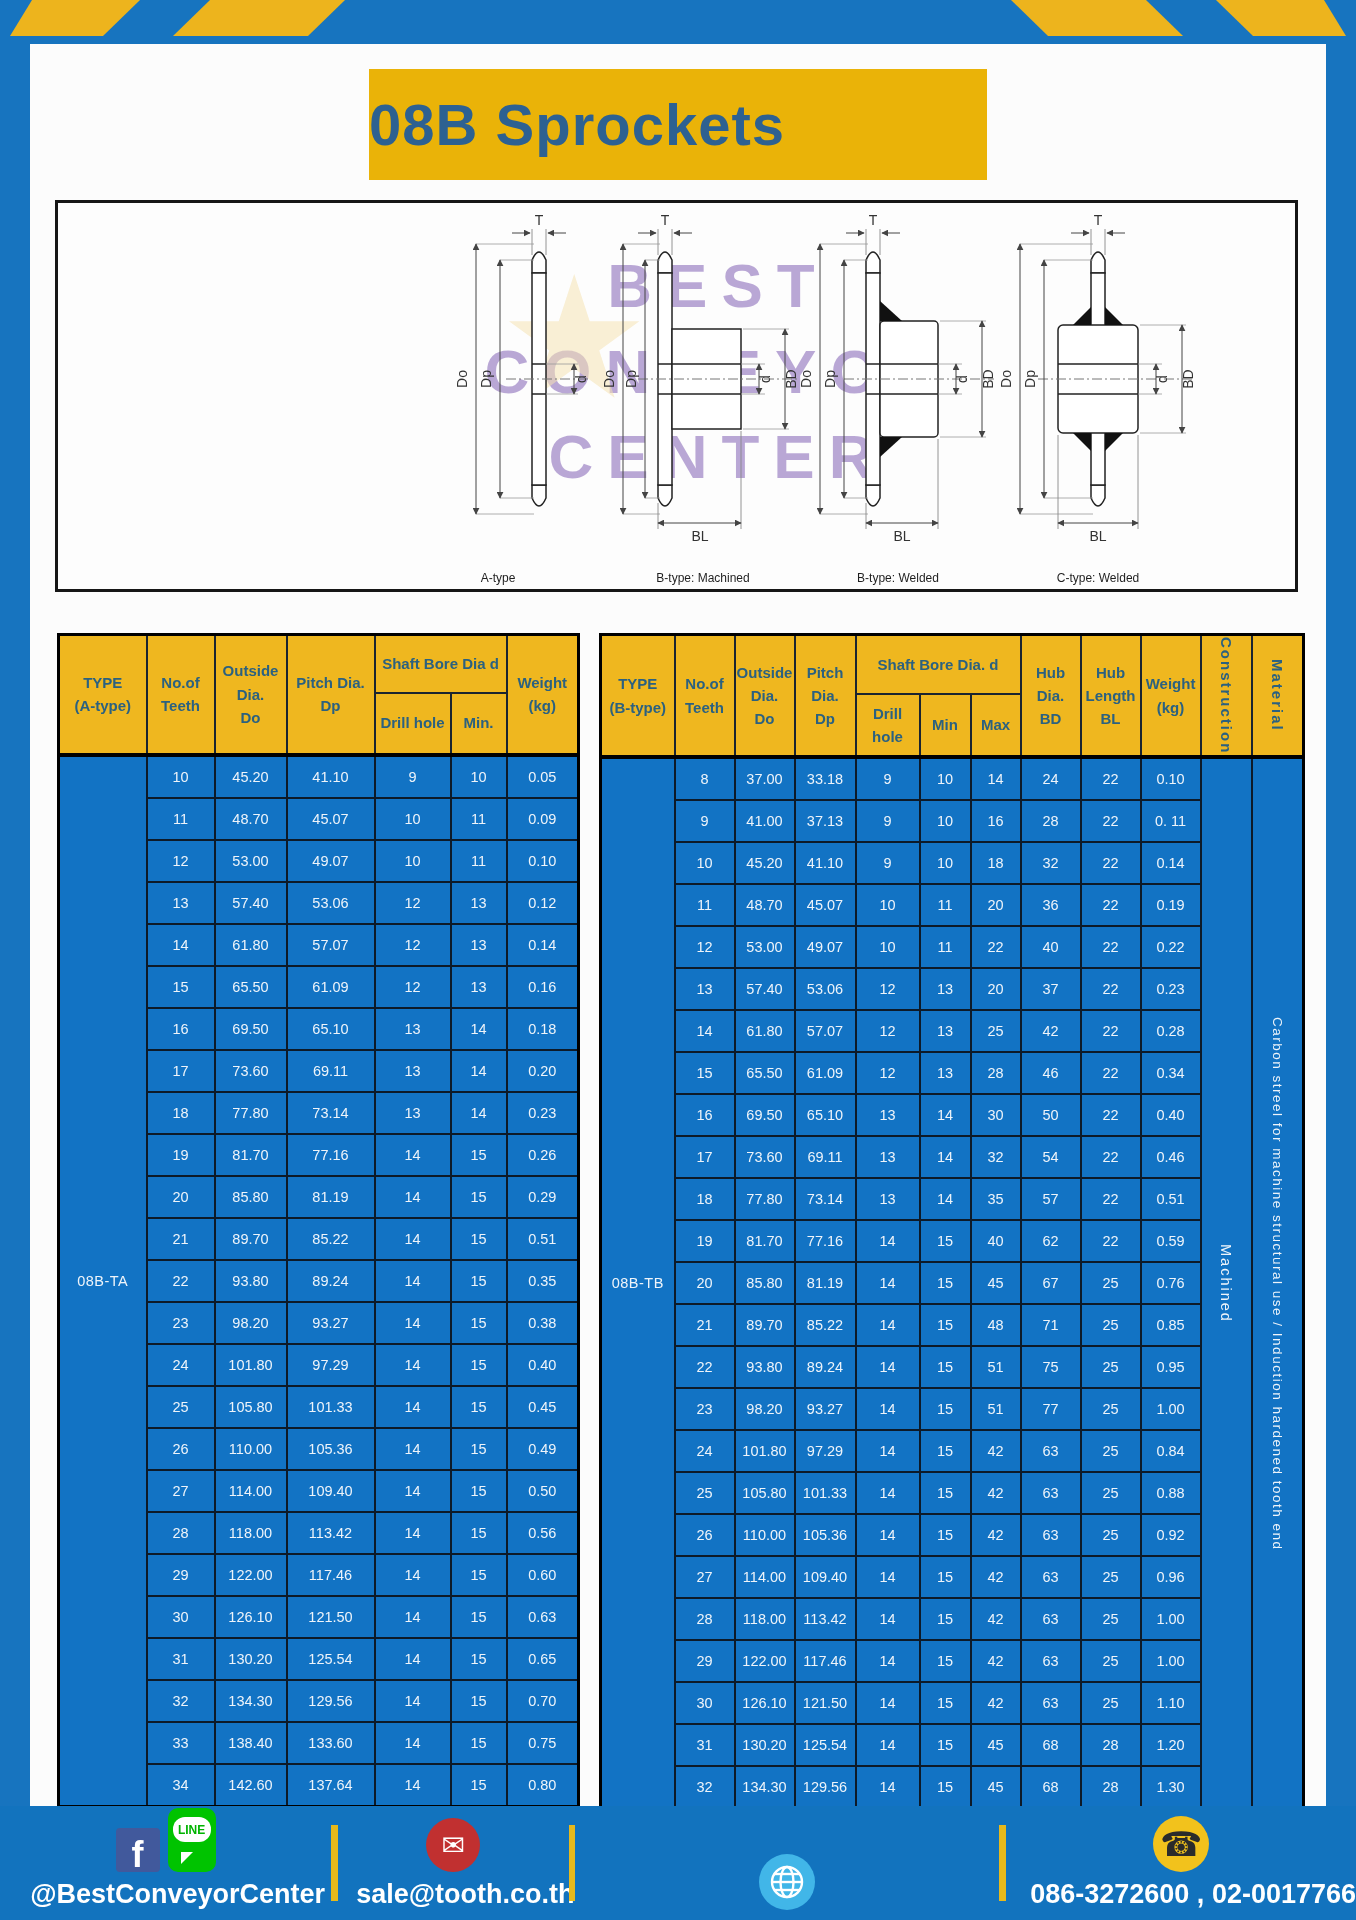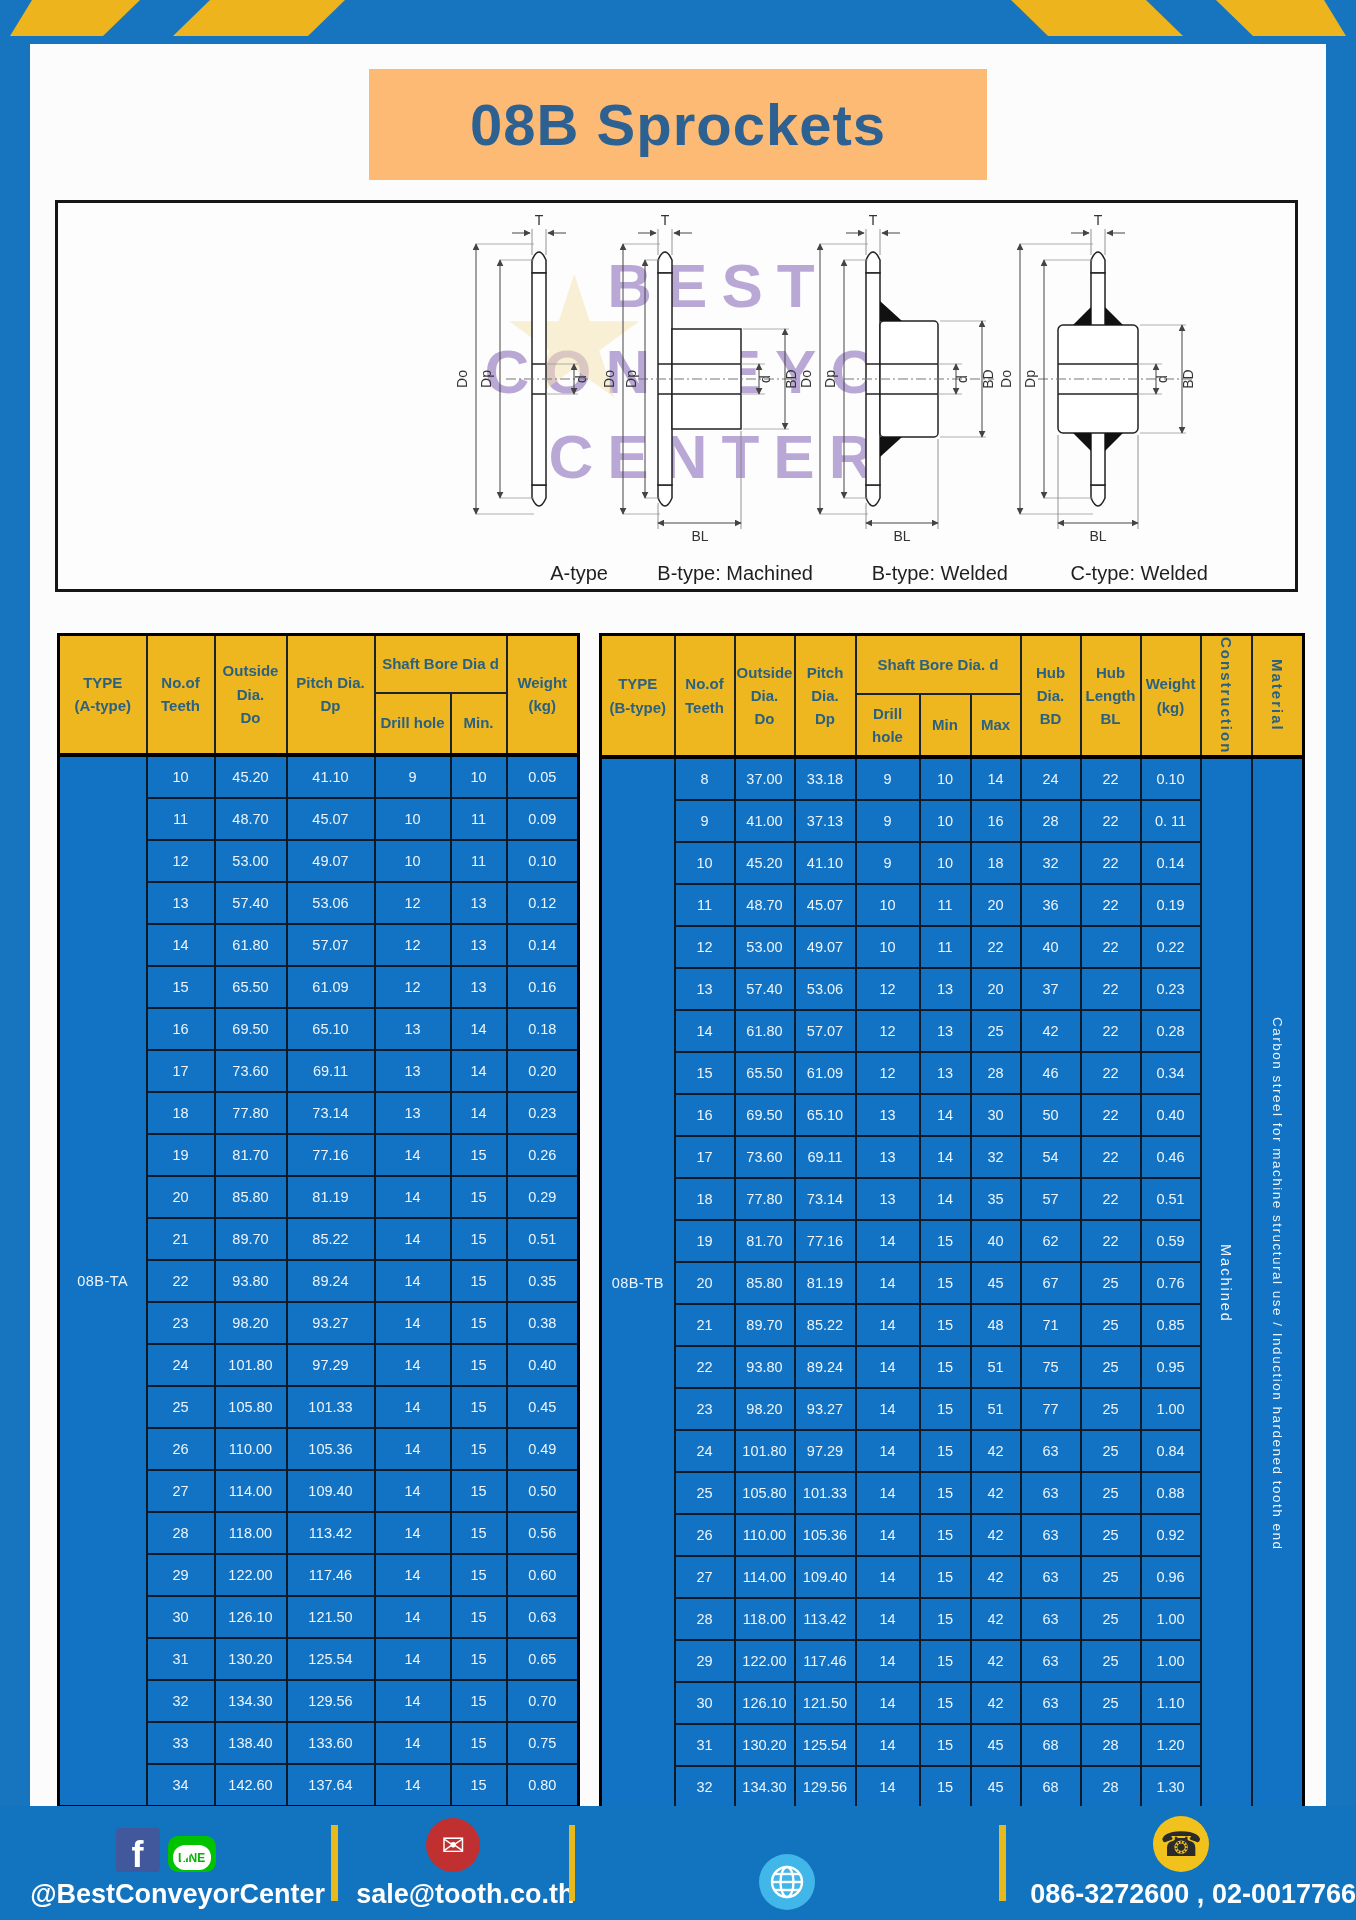--- a/index.html
+++ b/index.html
@@ -1,32 +1,32 @@
 <!DOCTYPE html>
 <html><head>
 <meta charset="utf-8">
 <style>
   html,body{margin:0;padding:0;background:#666;}
   .page{position:relative;width:1356px;height:1920px;background:#1774bf;font-family:"Liberation Sans",sans-serif;overflow:hidden;margin:0 auto;}
   .band{position:absolute;top:0;left:0;width:1356px;height:44px;}
   .content{position:absolute;left:30px;top:44px;width:1296px;height:1762px;background:#fcfcfc;}
 
-  .title-box{position:absolute;left:339px;top:25px;width:618px;height:111px;background:#fdba74;display:flex;align-items:center;justify-content:center;}
+  .title-box{position:absolute;left:339px;top:25px;width:618px;height:111px;background:#eab308;display:flex;align-items:center;justify-content:flex-start;}
   .title-box .t{font-size:58px;font-weight:bold;color:#2d6191;letter-spacing:1px;}
 
   .panel{position:absolute;left:25px;top:156px;width:1243px;height:392px;background:#fdfdfd;border:3px solid #161616;box-sizing:border-box;}
   .specs{position:absolute;left:42px;top:118px;}
   .specs div{font-size:21px;font-weight:bold;color:#1d5b80;line-height:40px;white-space:pre;}
 
   .watermark{position:absolute;left:380px;top:40px;width:560px;text-align:center;opacity:.38;pointer-events:none;}
   .watermark .star{position:absolute;left:60px;top:10px;font-size:170px;color:#e9b93d;opacity:.55;line-height:1;}
   .watermark .wl{font-size:62px;font-weight:bold;letter-spacing:14px;color:#4c1d95;line-height:1.38;}
 
   .diagram{position:absolute;top:10px;width:220px;height:372px;}
-  .diagram .caption{position:absolute;bottom:0;width:100%;text-align:right;font-size:20px;color:#1f1f1f;}
+  .diagram .caption{position:absolute;bottom:0;width:100%;text-align:center;font-size:12px;color:#1f1f1f;}
   .dsvg{width:220px;height:336px;display:block;}
   .dsvg text.dim{font-size:14px;fill:#333;font-family:"Liberation Sans",sans-serif;}
 
   .tblwrap{position:absolute;}
   .tblwrap table{border-collapse:collapse;width:100%;height:100%;table-layout:fixed;border:3px solid #000;}
   .tblwrap th{background:#efb71f;color:#2b6180;font-weight:bold;font-size:15px;white-space:pre-line;border:2.5px solid #1a2430;padding:1px;line-height:1.55;text-align:center;}
   .tblwrap td{background:#1273c4;color:#eef4fa;font-size:14.5px;text-align:center;border:2.5px solid #0d1a28;padding:0;height:40px;}
   .tblwrap thead{border-bottom:4px solid #000;}
   .tblwrap tr.h1{height:58px;} .tblwrap tr.h2{height:62px;}
   .type-cell{font-size:15px;letter-spacing:.5px;margin-left:48px;}
@@ -34,21 +34,21 @@
   th.vert{font-size:15px;}
   td.vert-cell.append-0{font-size:14.5px;}
   td.vert-cell.append-1{font-size:13.5px;letter-spacing:1.5px;}
 
   .footer{position:absolute;left:0;top:1806px;width:1356px;height:114px;background:#1273be;display:flex;align-items:center;justify-content:space-between;}
   .fsec{display:flex;flex-direction:column;align-items:center;justify-content:flex-end;gap:7px;height:100%;padding:8px 0 10px 0;box-sizing:border-box;}
   .fsec .label{font-size:27px;font-weight:bold;color:#fff;white-space:nowrap;margin-left:24px;}
   .fdiv{width:7px;height:76px;background:#e7b91c;align-self:center;}
   .iconrow{display:flex;gap:8px;align-items:flex-end;}
   .fb-icon{width:44px;height:44px;background:#41599c;border-radius:4px;color:#fff;font-size:36px;font-weight:bold;display:flex;align-items:flex-end;justify-content:center;line-height:.95;overflow:hidden;}
-  .line-icon{width:48px;height:36px;background:#00c300;border-radius:10px;position:relative;}
+  .line-icon{width:48px;height:64px;background:#00c300;border-radius:10px;position:relative;}
   .line-icon .bubble{position:absolute;top:9px;left:5px;right:5px;height:25px;background:#fff;border-radius:12px;color:#00b300;font-size:12px;font-weight:bold;display:flex;align-items:center;justify-content:center;}
   .line-icon::after{content:"";position:absolute;left:13px;bottom:8px;width:0;height:0;border:6px solid transparent;border-top-color:#fff;border-left-color:#fff;}
   .mail-icon{width:54px;height:54px;background:#c13030;border-radius:50%;color:#fff;font-size:28px;display:flex;align-items:center;justify-content:center;}
   .globe-icon{width:56px;height:56px;background:#41b6e8;border-radius:50%;display:flex;align-items:center;justify-content:center;}
   .phone-icon{width:56px;height:56px;background:#f2c21c;border-radius:50%;color:#2b2b2b;font-size:34px;display:flex;align-items:center;justify-content:center;}
 </style>
 </head>
 <body>
 
 <div class="page">

